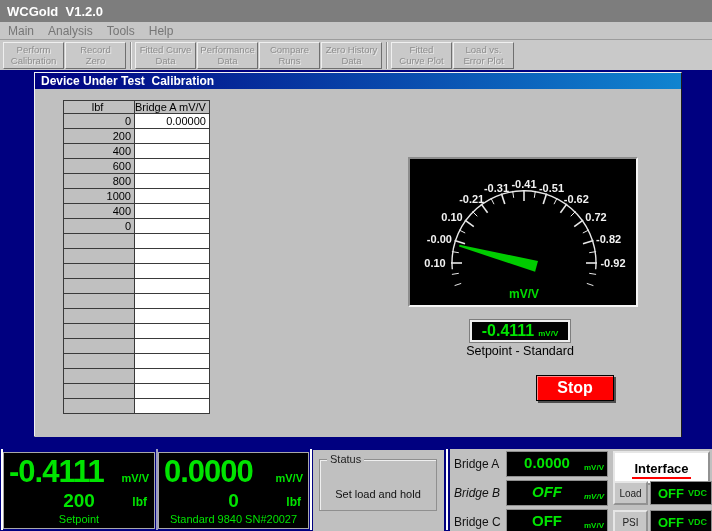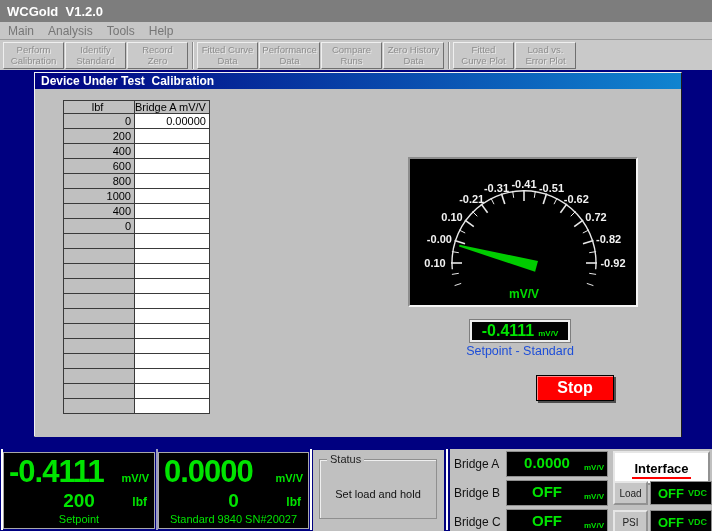--- a/index.html
+++ b/index.html
@@ -80,21 +80,21 @@
   
   .readout {
     position:absolute; left:435px; top:231px; width:100px; height:22px;
     background:#000; border:2px solid #ededed; outline:1px solid #7e7e7e;
     display:flex; align-items:baseline; justify-content:center; gap:4px;
   }
   .readout .val { color:#00e400; font-size:16px; font-weight:bold; line-height:18px; }
   .readout .unit { color:#00e400; font-size:8px; font-weight:bold; }
   .readout-caption {
     position:absolute; left:395px; top:255px; width:180px;
-    text-align:center; font-size:12.5px; color:#1d4ed8;
+    text-align:center; font-size:12.5px; color:#000000;
   }
   .stop-btn {
     position:absolute; left:501px; top:286px; width:78px; height:26px;
     background:#ff0000; color:#fff; font-family:"Liberation Sans", sans-serif;
     font-size:16px; font-weight:bold;
     border:1px solid #000; box-shadow:2px 2px 0 #4d4d4d, inset 1px 1px 0 #ff8a8a;
   }
   
   .dashboard {
     position:relative; height:84px; background:#000080; overflow:hidden;
@@ -107,21 +107,21 @@
   .bd-line1 { display:flex; align-items:baseline; justify-content:space-between; padding:0 5px; height:36px; }
   .bd-line1 .val { font-size:31px; font-weight:bold; line-height:38px; letter-spacing:-1px; }
   .bd-line1 .unit { font-size:11px; font-weight:bold; }
   .bd-line2 { position:relative; height:23px; text-align:center; }
   .bd-line2 .val { font-size:19px; font-weight:bold; line-height:23px; }
   .bd-line2 .unit { position:absolute; right:7px; bottom:3px; font-size:12px; font-weight:bold; }
   .bd-caption { text-align:center; font-size:11px; line-height:15px; }
   
   .status-section { position:absolute; left:313px; top:3px; width:131px; height:81px; background:#c0c0c0; }
   .status-group {
-    position:absolute; left:6px; top:9px; width:118px; height:60px;
+    position:absolute; left:6px; top:9px; width:118px; height:52px;
     border:1px solid #8f8f8f; box-shadow:inset 1px 1px 0 #efefef;
   }
   .status-legend {
     position:absolute; top:-7px; left:7px; background:#c0c0c0;
     font-size:11px; color:#222; padding:0 3px;
   }
   .status-message {
     position:absolute; width:100%; top:28px; text-align:center;
     font-size:11px; color:#111;
   }
@@ -171,24 +171,20 @@
     <span class="menu-item">Main</span>
     <span class="menu-item">Analysis</span>
     <span class="menu-item">Tools</span>
     <span class="menu-item">Help</span>
   </div>
 
 <div class="toolbar">
     <button class="tb-btn">
       <div>Perform</div>
       <div>Calibration</div>
-    </button>
-    <button class="tb-btn">
-      <div>Identify</div>
-      <div>Standard</div>
     </button>
     <button class="tb-btn">
       <div>Record</div>
       <div>Zero</div>
     </button>
     <div class="tb-sep"></div>
     <button class="tb-btn">
       <div>Fitted Curve</div>
       <div>Data</div>
     </button>
@@ -414,21 +410,21 @@
       <span>Interface</span>
     </button>
 
   <div class="bridge-row" style="top: 2px; padding-left: 28px;">
         <span class="bridge-label">Bridge A</span>
         <div class="bridge-display">
           <span class="val">0.0000</span>
           <span class="unit">mV/V</span>
         </div>
       </div>
-      <div class="bridge-row" style="top: 31px;">
+      <div class="bridge-row" style="top: 31px; font-style: italic;">
         <span class="bridge-label">Bridge B</span>
         <div class="bridge-display">
           <span class="val">OFF</span>
           <span class="unit">mV/V</span>
         </div>
       </div>
       <div class="bridge-row" style="top: 60px;">
         <span class="bridge-label">Bridge C</span>
         <div class="bridge-display">
           <span class="val">OFF</span>

